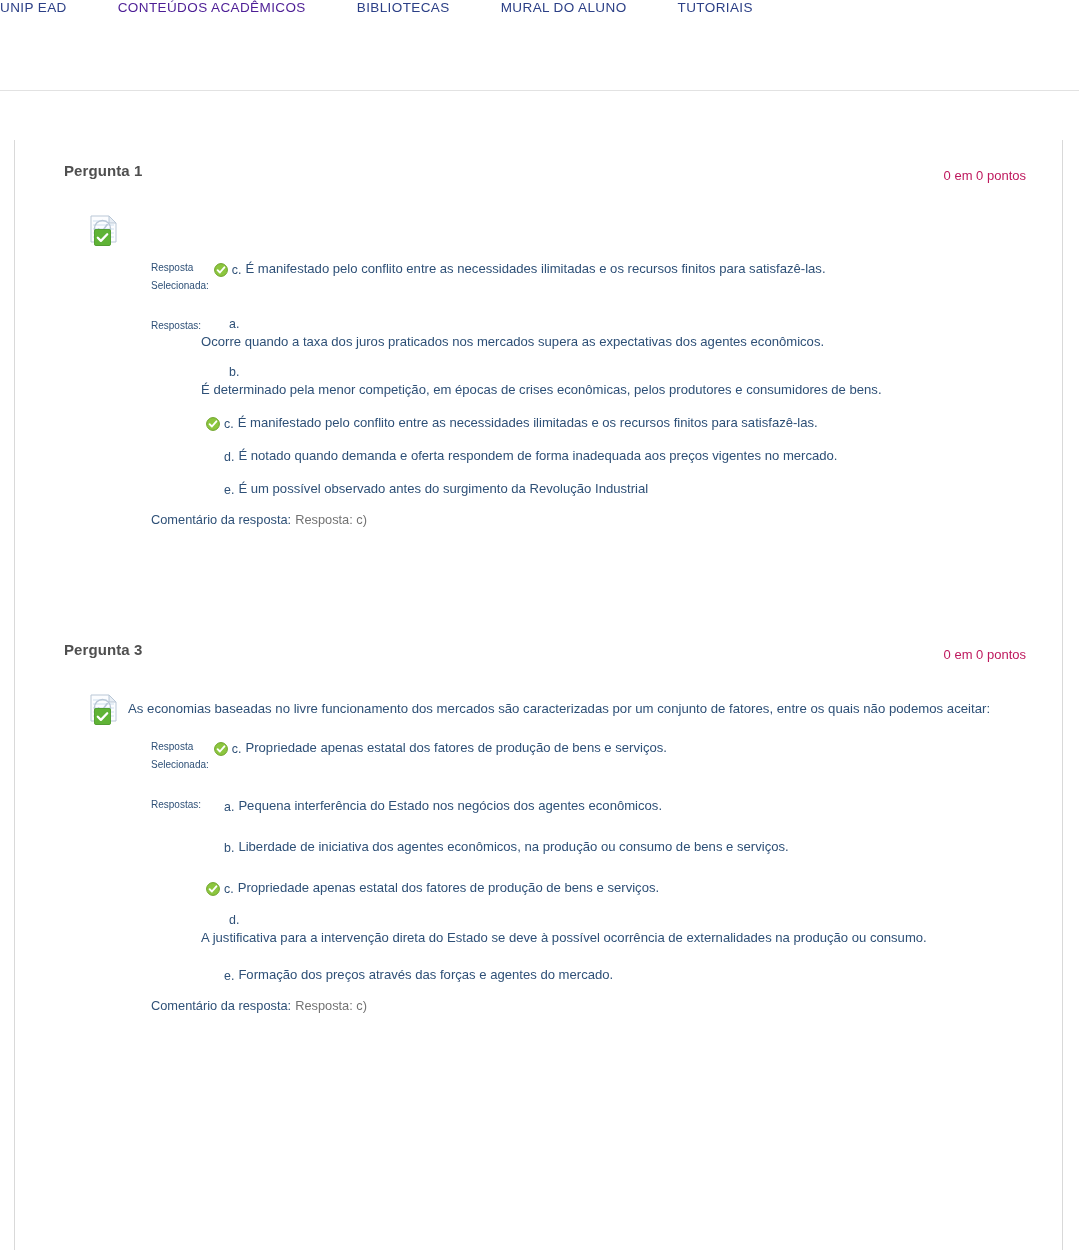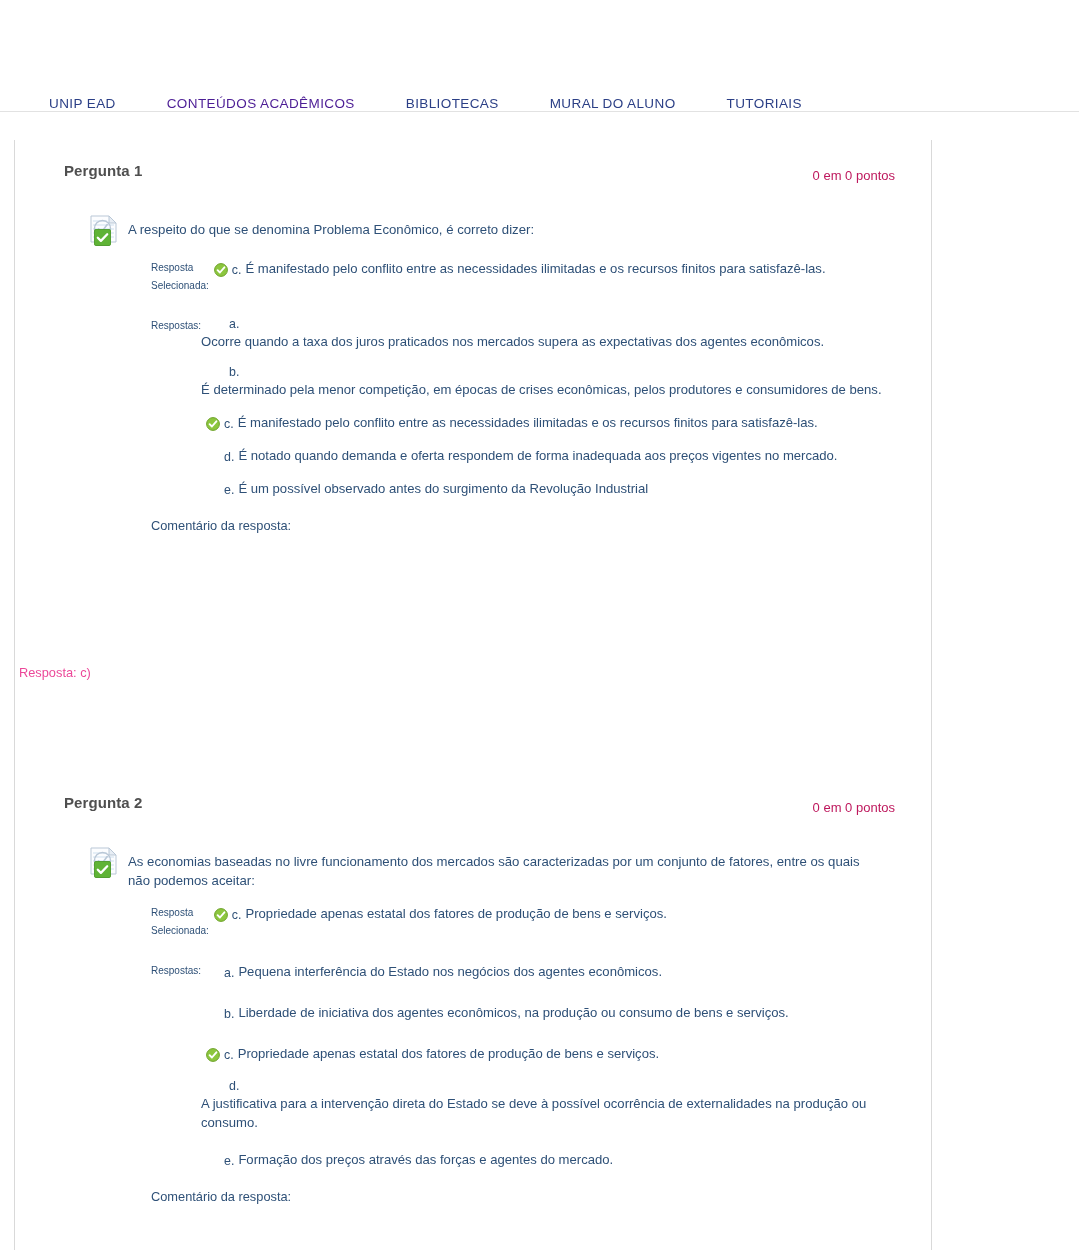--- a/index.html
+++ b/index.html
@@ -12,26 +12,25 @@
     width: 1079px;
     height: 1250px;
     font-family: "Liberation Sans", sans-serif;
     color: #2c4a6e;
     overflow: hidden;
     position: relative;
   }
 
   
   .topnav {
-    height: 112px;
+    height: 91px;
     box-sizing: border-box;
     border-bottom: 1px solid #e2e2e2;
     display: flex;
-    align-items: flex-end;
-    padding-left: 49px;
+    align-items: flex-start;
     background: #ffffff;
   }
   .nav-item {
     font-size: 13.5px;
     letter-spacing: 0.4px;
     color: #2b3f86;
     margin-right: 51px;
     white-space: nowrap;
     text-decoration: none;
     cursor: pointer;
@@ -39,21 +38,21 @@
   .nav-item.disabled {
     color: #4c1d95;
     cursor: default;
   }
 
   
   .frame {
     position: absolute;
     left: 14px;
     top: 140px;
-    width: 918px;
+    width: 1049px;
     bottom: 0;
     box-sizing: border-box;
     border-left: 1px solid #d9d9d9;
     border-right: 1px solid #d9d9d9;
     background: #ffffff;
   }
 
   .question-block {
     position: relative;
     padding: 0 0 0 0;
@@ -168,34 +167,32 @@
     padding-left: 0;
   }
   .opt.selected-row {
     margin-bottom: 0;
   }
 
   
   .frow {
     display: flex;
     align-items: flex-start;
-    margin-top: 6px;
-    flex-direction: column;
   }
   .flabel {
     flex: 0 0 147px;
     box-sizing: border-box;
     padding-left: 136px;
     font-size: 12.8px;
     color: #2e5077;
     white-space: nowrap;
   }
   .ftext {
     font-size: 12.8px;
-    color: #ec4899;
+    color: #737373;
     padding-left: 4px;
   }
 
   
   .doc-icon-svg { display:block; }
   .check-badge {
     position: absolute;
     left: 5px;
     bottom: -1px;
     width: 17px;
@@ -238,21 +235,20 @@
             <line x1="4" y1="24" x2="25" y2="24"></line>
           </g>
           <circle cx="13.5" cy="15.5" r="8" fill="none" stroke="#b9c7d6" stroke-width="1.4"></circle>
           <path d="M9.5 15.8 L12.6 19 L18.2 11.6" fill="none" stroke="#b9c7d6" stroke-width="1.6" stroke-linecap="round" stroke-linejoin="round"></path>
         </svg>
         <svg class="check-badge" viewBox="0 0 18 18" xmlns="http://www.w3.org/2000/svg">
           <rect x="0.5" y="0.5" width="17" height="17" rx="1.5" fill="#5fb336" stroke="#4d9a2a" stroke-width="1"></rect>
           <path d="M4 9.3 L7.3 12.6 L14 5.6" fill="none" stroke="#ffffff" stroke-width="2.4" stroke-linecap="round" stroke-linejoin="round"></path>
         </svg>
       </div>
-      <div class="q-stem-text">A respeito do que se denomina Problema Econômico, é correto dizer:</div>
     </div>
 
     <div class="answers">
 
       <div class="arow">
         <div class="alabel">
           <span>Resposta</span><br>
           <span>Selecionada:</span>
         </div>
         <div class="avalue">
@@ -315,21 +311,21 @@
       </div>
 
     </div>
   </div>
 
   <div class="spacer-1"></div>
 
   <div class="question-block">
 
     <div class="q-header">
-      <div class="q-title">Pergunta 2</div>
+      <div class="q-title">Pergunta 3</div>
       <div class="q-points">0 em 0 pontos</div>
     </div>
 
     <div class="q-stem">
       <div class="q-icon">
         <svg class="doc-icon-svg" width="30" height="32" viewBox="0 0 30 32" xmlns="http://www.w3.org/2000/svg">
           <path d="M2 3 L20 3 L27 10 L27 29 L2 29 Z" fill="#fcfdff" stroke="#b9c7d6" stroke-width="1"></path>
           <path d="M20 3 L20 10 L27 10 Z" fill="#e7edf4" stroke="#b9c7d6" stroke-width="1"></path>
           <g stroke="#cfe0ef" stroke-width="1">
             <line x1="4" y1="8" x2="18" y2="8"></line>

